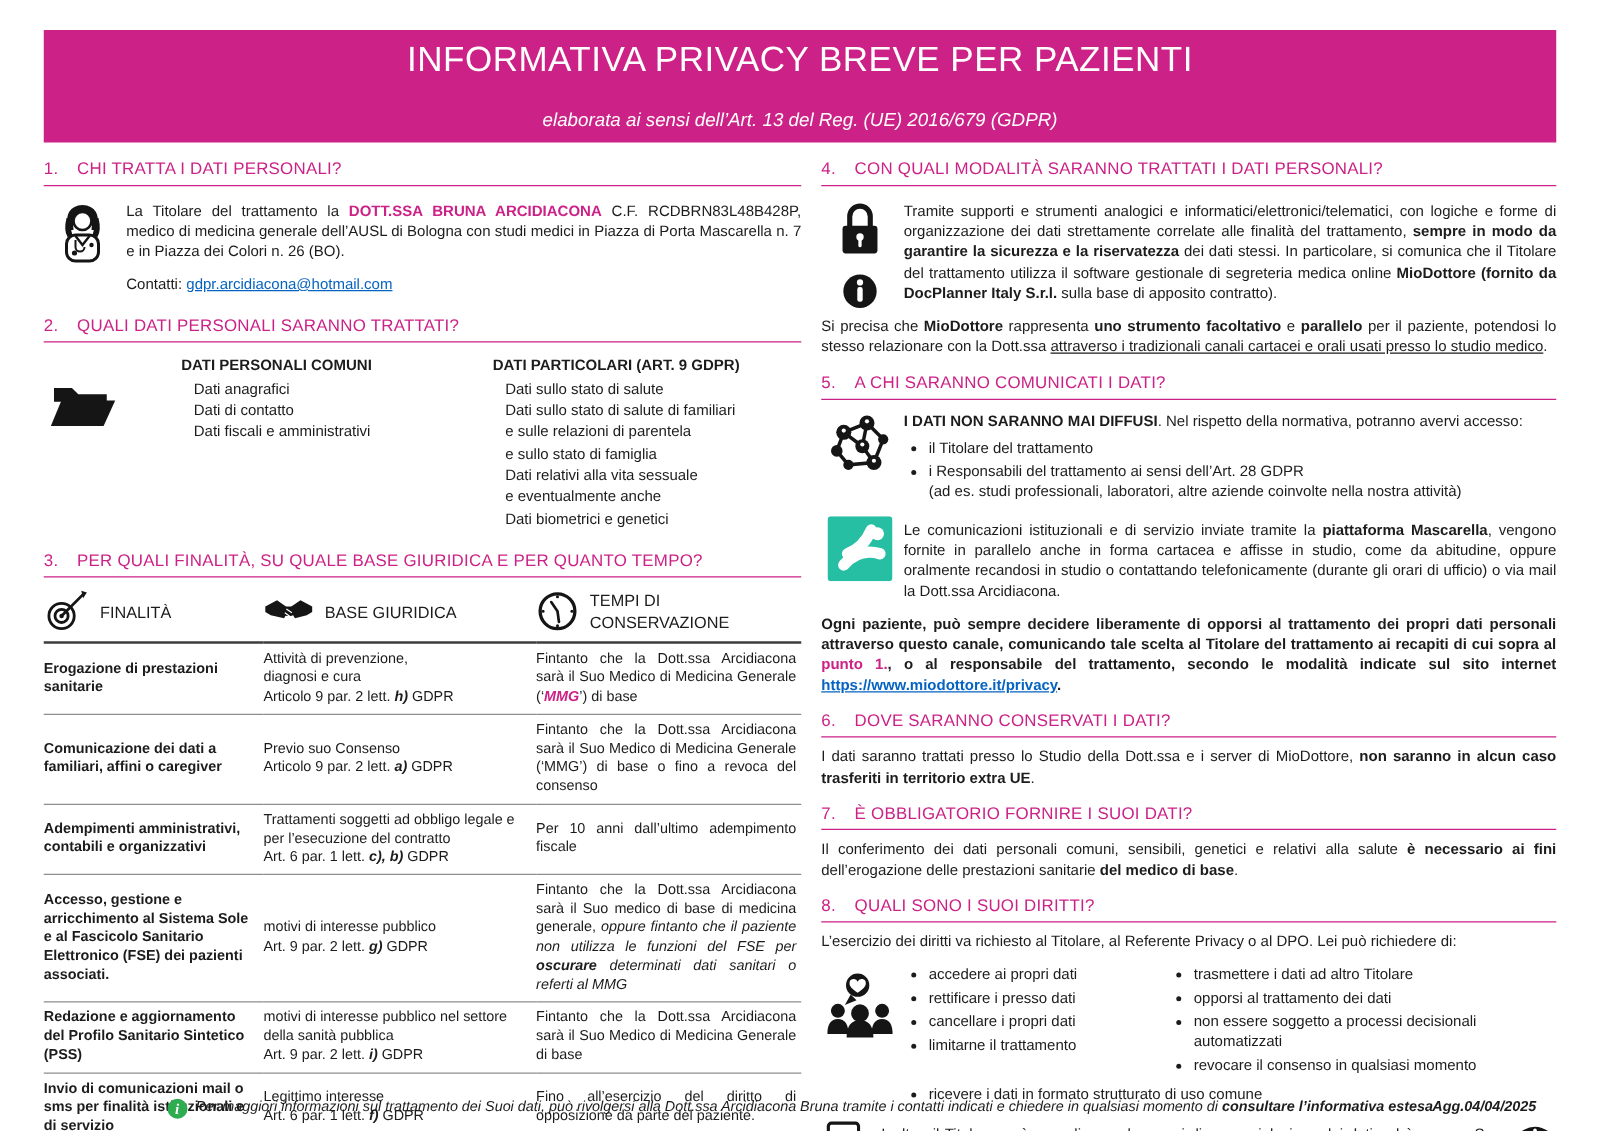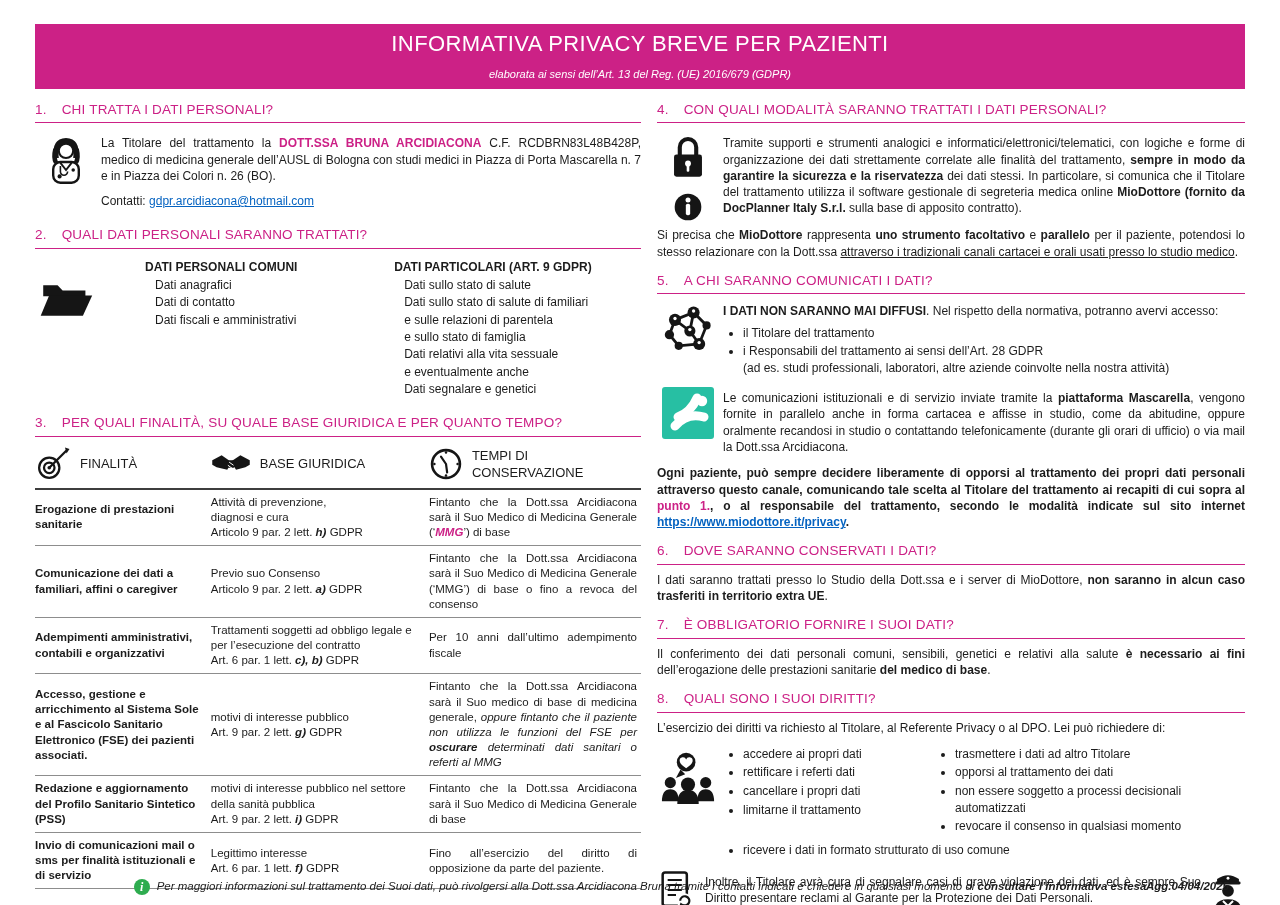--- a/index.html
+++ b/index.html
@@ -16,22 +16,22 @@
     font-family:"Liberation Sans","DejaVu Sans",sans-serif;
     font-size:12px;line-height:1.36;overflow:hidden;
   }
   .b{font-weight:bold}.i{font-style:italic}.u{text-decoration:underline}
   .pink{color:var(--accent)}.link{color:var(--link)}
   a{color:var(--link);text-decoration:underline;cursor:pointer;}
 
   .page{position:relative;width:1280px;height:905px;overflow:hidden;}
 
   .banner{margin:24px 35px 12px;background:var(--accent);color:#fff;text-align:center;padding:5px 0 7px;}
-  .banner .t{font-size:22px;letter-spacing:.4px;}
-  .banner .s{font-size:11px;font-style:italic;margin-top:8px;}
+  .banner .t{font-size:28px;letter-spacing:.4px;}
+  .banner .s{font-size:15px;font-style:italic;margin-top:20px;}
 
   .cols{display:flex;gap:16px;margin:0 35px;}
   .col-left{width:606px;}
   .col-right{width:588px;}
 
   .sec-h{display:flex;gap:15px;color:var(--accent);font-size:13.5px;letter-spacing:.2px;
          border-bottom:1.5px solid var(--accent);padding-bottom:3px;margin:12px 0 7px;}
   .sec-h .num{flex:0 0 auto;}
 
   p{margin:5px 0;text-align:justify;}
@@ -143,21 +143,21 @@
             <div class="dl" style="width:250px">
               <div class="dl-title">DATI PARTICOLARI (ART. 9 GDPR)</div>
               <div class="dl-items">
 
               <div>Dati sullo stato di salute</div>
                   <div>Dati sullo stato di salute di familiari</div>
                   <div>e sulle relazioni di parentela</div>
                   <div>e sullo stato di famiglia</div>
                   <div>Dati relativi alla vita sessuale</div>
                   <div>e eventualmente anche</div>
-                  <div>Dati segnalare e genetici</div>
+                  <div>Dati biometrici e genetici</div>
                 </div>
             </div>
           </div>
         </div>
       </div>
 
       <div class="sec-h" style="margin-top:16px">
         <span class="num">3.</span>
         <span>PER QUALI FINALITÀ, SU QUALE BASE GIURIDICA E PER QUANTO TEMPO?</span>
       </div>
@@ -371,21 +371,21 @@
               <circle cx="30" cy="36" r="7.6" fill="#151515"></circle>
               <path d="M18.5 57 q0-15 11.5-15 q11.5 0 11.5 15 z" fill="#151515"></path>
             </svg>
           </span>
         </div>
         <div class="itext">
           <div class="rights">
             <ul class="bul rl">
 
             <li>accedere ai propri dati</li>
-                <li>rettificare i referti dati</li>
+                <li>rettificare i presso dati</li>
                 <li>cancellare i propri dati</li>
                 <li>limitarne il trattamento</li>
               </ul>
             <ul class="bul rr">
 
             <li>trasmettere i dati ad altro Titolare</li>
                 <li>opporsi al trattamento dei dati</li>
                 <li>non essere soggetto a processi decisionali automatizzati</li>
                 <li>revocare il consenso in qualsiasi momento</li>
               </ul>

